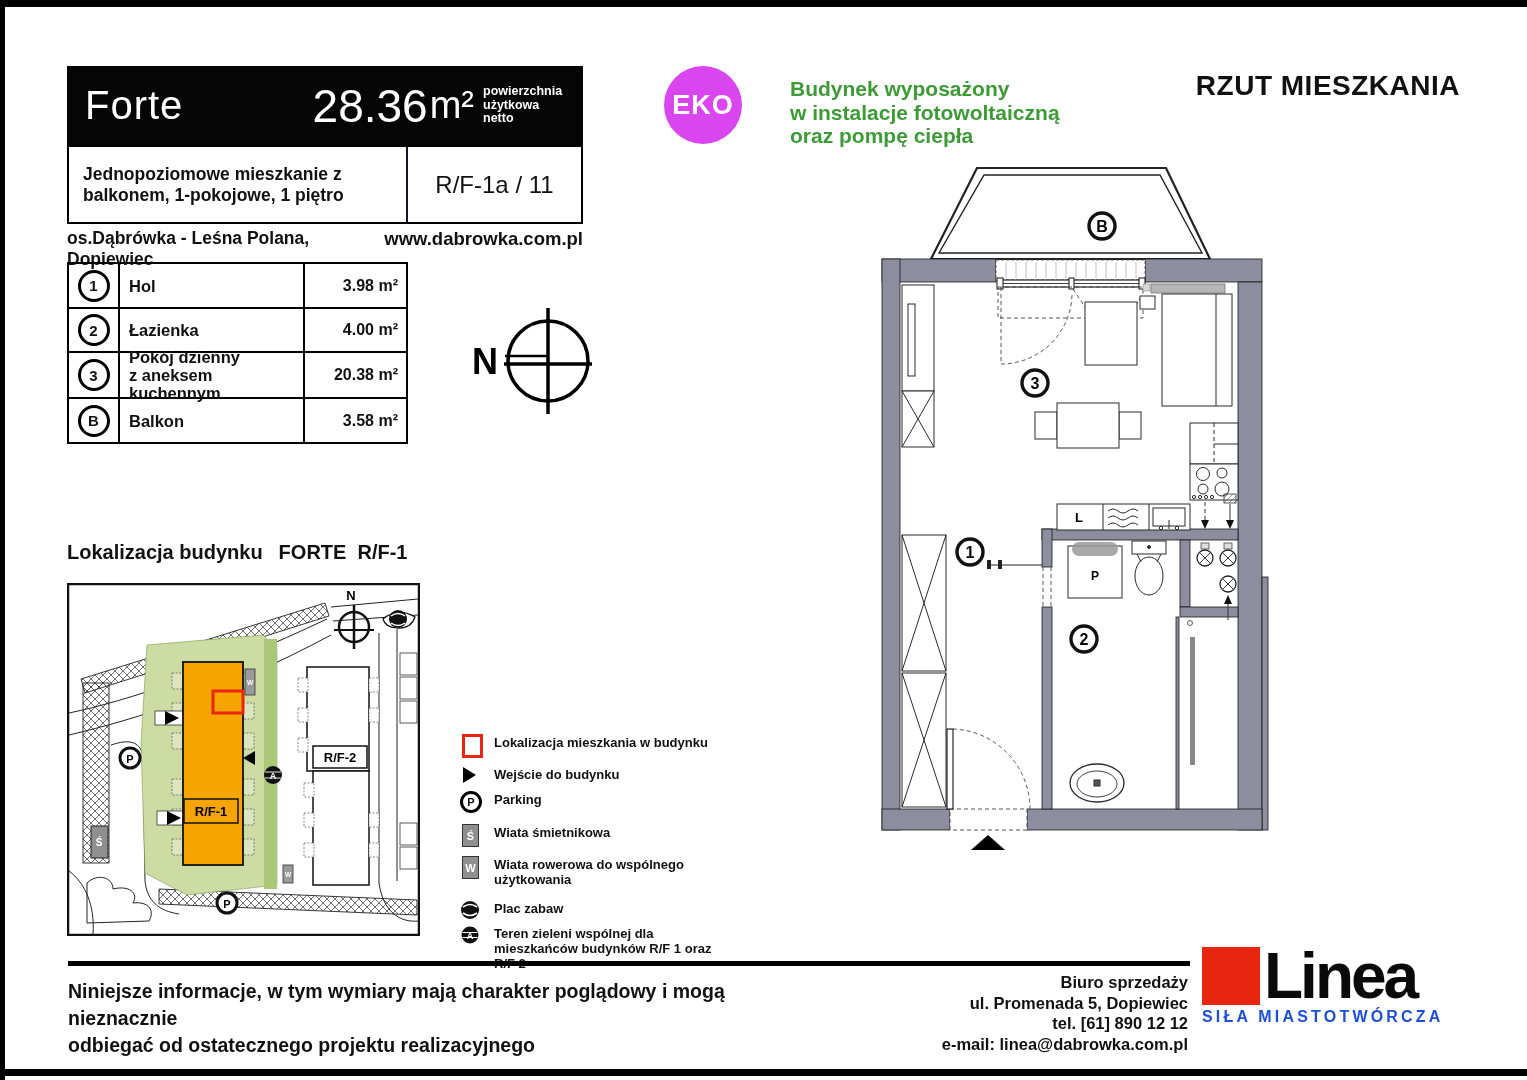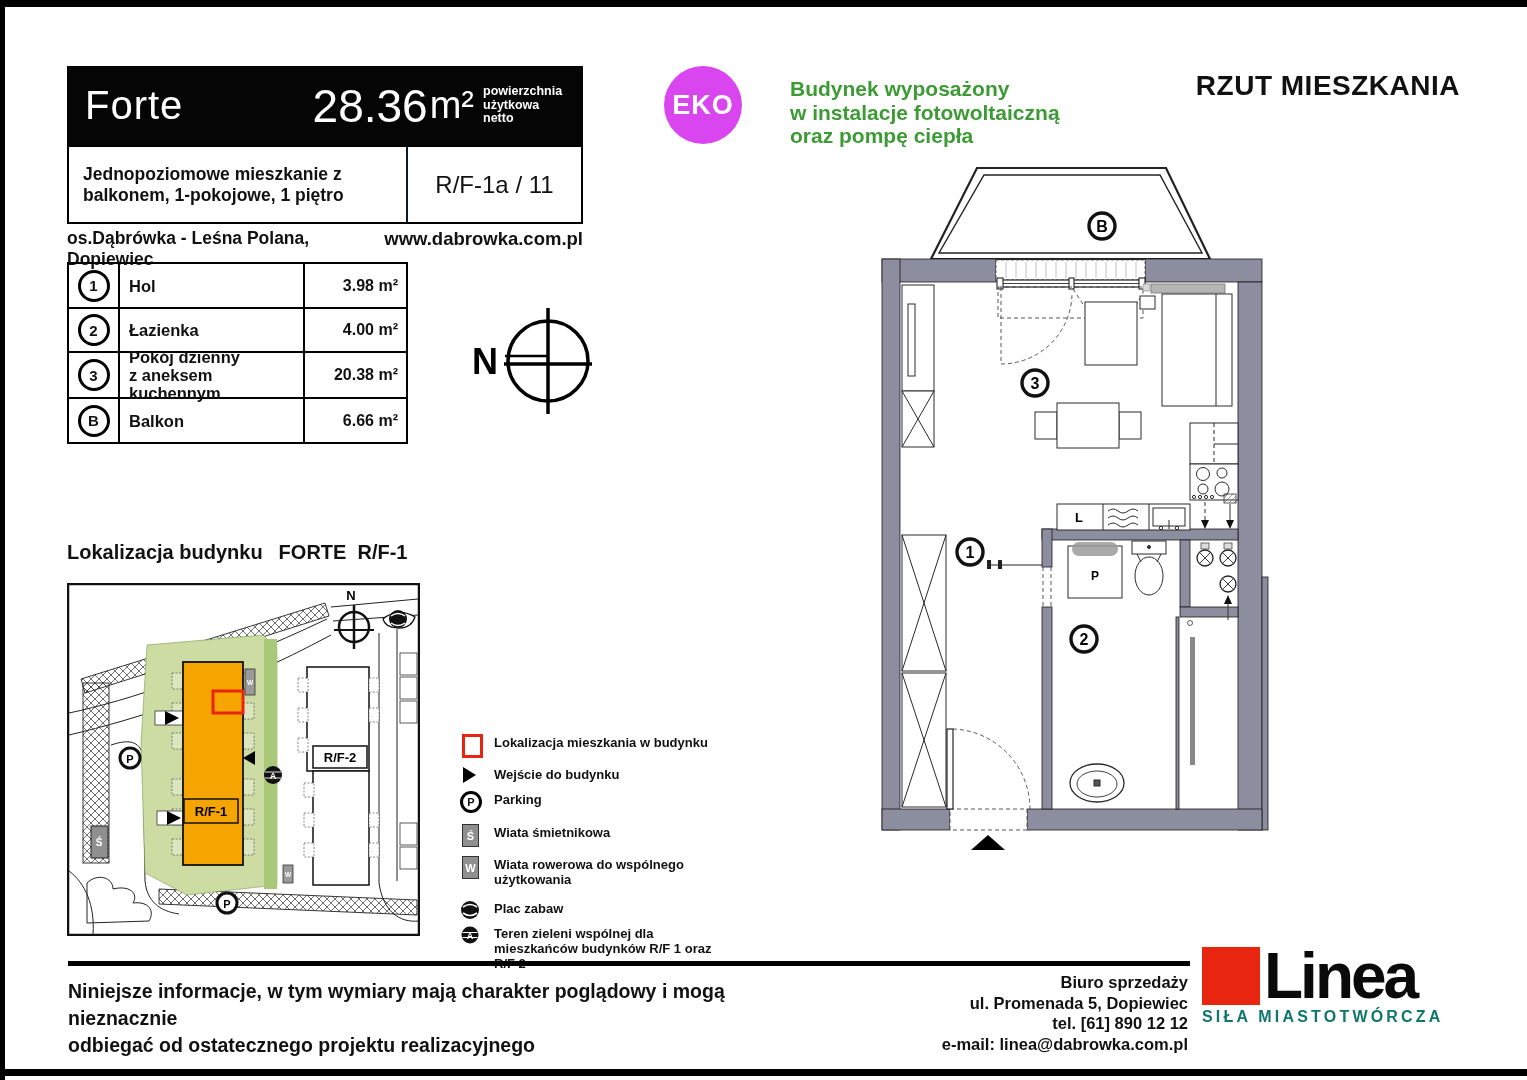--- a/index.html
+++ b/index.html
@@ -60,21 +60,21 @@
   .ic-graybox{width:15px;height:21px;background:#8f8f8f;border:1px solid #333;color:#fff;display:flex;
     align-items:center;justify-content:center;font-size:11px;font-weight:bold;margin-left:2px;}
   
   .foot-rule{left:68px;top:961px;width:1122px;height:5px;background:#000;}
   .disclaimer{left:68px;top:978px;width:750px;font-weight:bold;font-size:19.5px;line-height:27px;}
   .office{left:900px;top:972px;width:288px;text-align:right;font-weight:bold;font-size:16.5px;line-height:20.5px;}
   .brand{left:1202px;top:947px;width:262px;}
   .brand-top{display:flex;align-items:flex-start;}
   .brand-sq{width:58px;height:58px;background:#E8250F;}
   .brand-name{font-size:64px;font-weight:bold;letter-spacing:-3px;line-height:58px;margin-left:4px;color:#0a0a0a;}
-  .brand-tag{font-size:16px;font-weight:bold;letter-spacing:3.2px;margin-top:3px;white-space:nowrap;color:#0f766e;}
+  .brand-tag{font-size:16px;font-weight:bold;letter-spacing:3.2px;margin-top:3px;white-space:nowrap;color:#1d4ed8;}
   svg text{font-family:"Liberation Sans",sans-serif;}
 </style>
 </head>
 <body>
 
 <div class="abs border-top"></div>
 <div class="abs border-left"></div>
 <div class="abs border-bottom"></div>
 
 <div class="abs black-box">
@@ -117,21 +117,21 @@
       </div>
     <div class="cell-name pre">Pokój dzienny
 z aneksem kuchennym</div>
     <div class="cell-area">20.38 m²</div>
   </div>
   <div class="room-row" style="height:43px;">
     <div class="cell-icon">
         <div class="circle-num">B</div>
       </div>
     <div class="cell-name pre">Balkon</div>
-    <div class="cell-area">6.66 m²</div>
+    <div class="cell-area">3.58 m²</div>
   </div>
 </div>
 
 <div class="abs eko-badge">EKO</div>
 <div class="abs eco-text pre">Budynek wyposażony
 w instalacje fotowoltaiczną
 oraz pompę ciepła</div>
 <div class="abs page-title">RZUT MIESZKANIA</div>
 
 <svg class="abs" style="left:458px;top:300px;" width="152" height="122" viewBox="0 0 152 122">

